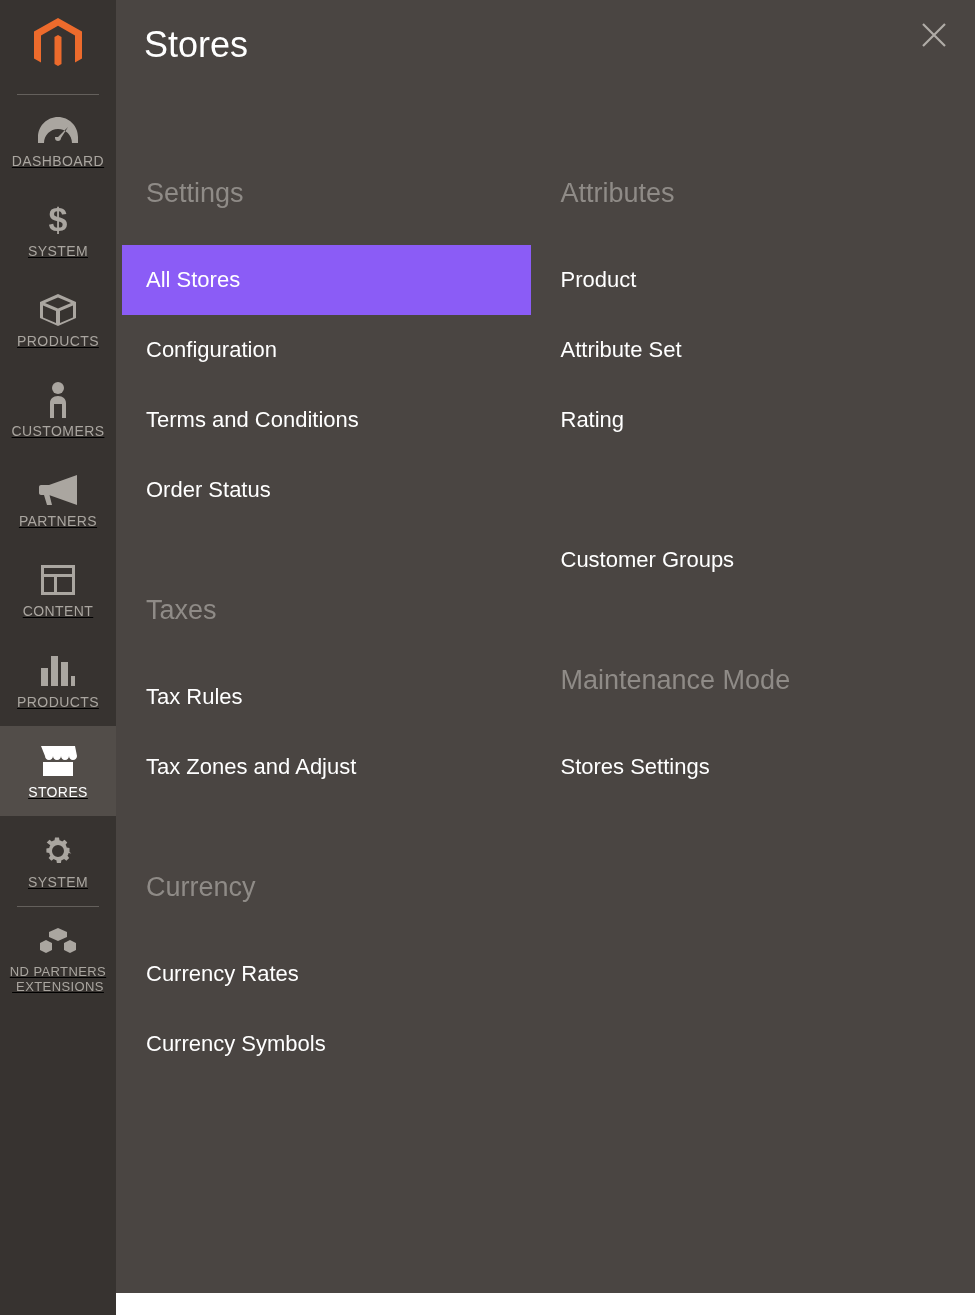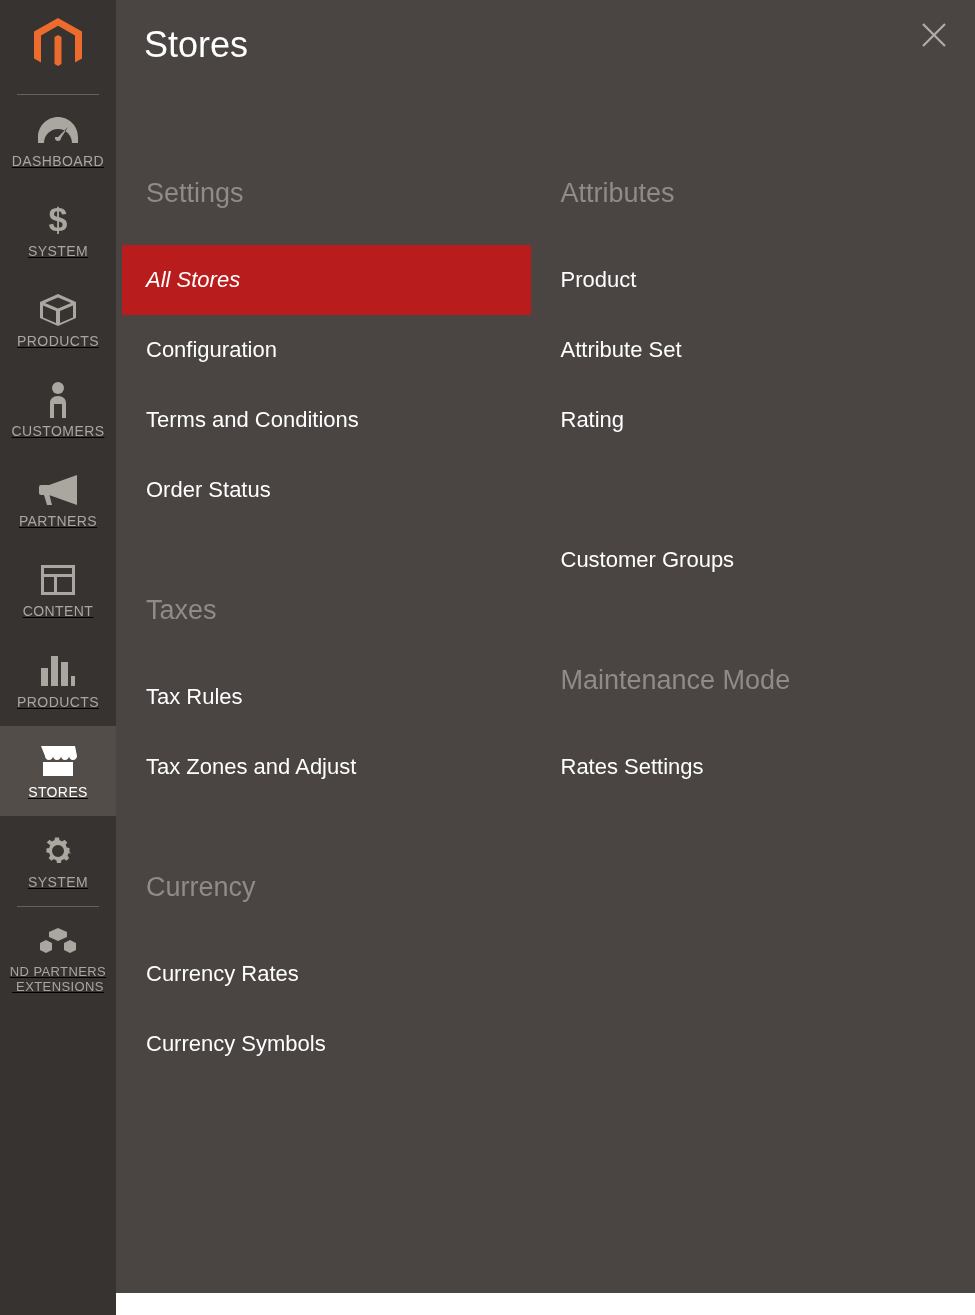--- a/index.html
+++ b/index.html
@@ -108,22 +108,21 @@
     color: #ffffff;
     font-size: 22px;
     font-weight: 400;
     padding: 22px 24px 22px 24px;
     margin-left: -24px;
     cursor: pointer;
     display: block;
     white-space: nowrap;
   }
   .col-left .item.active {
-    background: #b91c1c;
-    font-style: italic;
+    background: #8b5cf6;
   }
 </style>
 </head>
 <body>
 
 <nav class="sidebar">
   <div class="logo-wrap">
     <svg width="48" height="54" viewBox="0 0 48 54">
       <path fill="#ed6b2c" d="M24 0 L48 13.5 L48 40.5 L41 44.4 L41 17.4 L24 7.8 L7 17.4 L7 44.4 L0 40.5 L0 13.5 Z"></path>
       <path fill="#ed6b2c" d="M20.5 19 L20.5 46 L24 48 L27.5 46 L27.5 19 L24 17 Z"></path>
@@ -271,18 +270,18 @@
         <a class="item">Attribute Set</a>
         <a class="item">Rating</a>
       </div>
 
       <div class="section">
         <a class="item">Customer Groups</a>
       </div>
 
       <div class="section">
         <h2 class="sec-title">Maintenance Mode</h2>
-        <a class="item">Rates Settings</a>
+        <a class="item">Stores Settings</a>
       </div>
 
     </div>
   </div>
 </section>
 
 </body></html>

